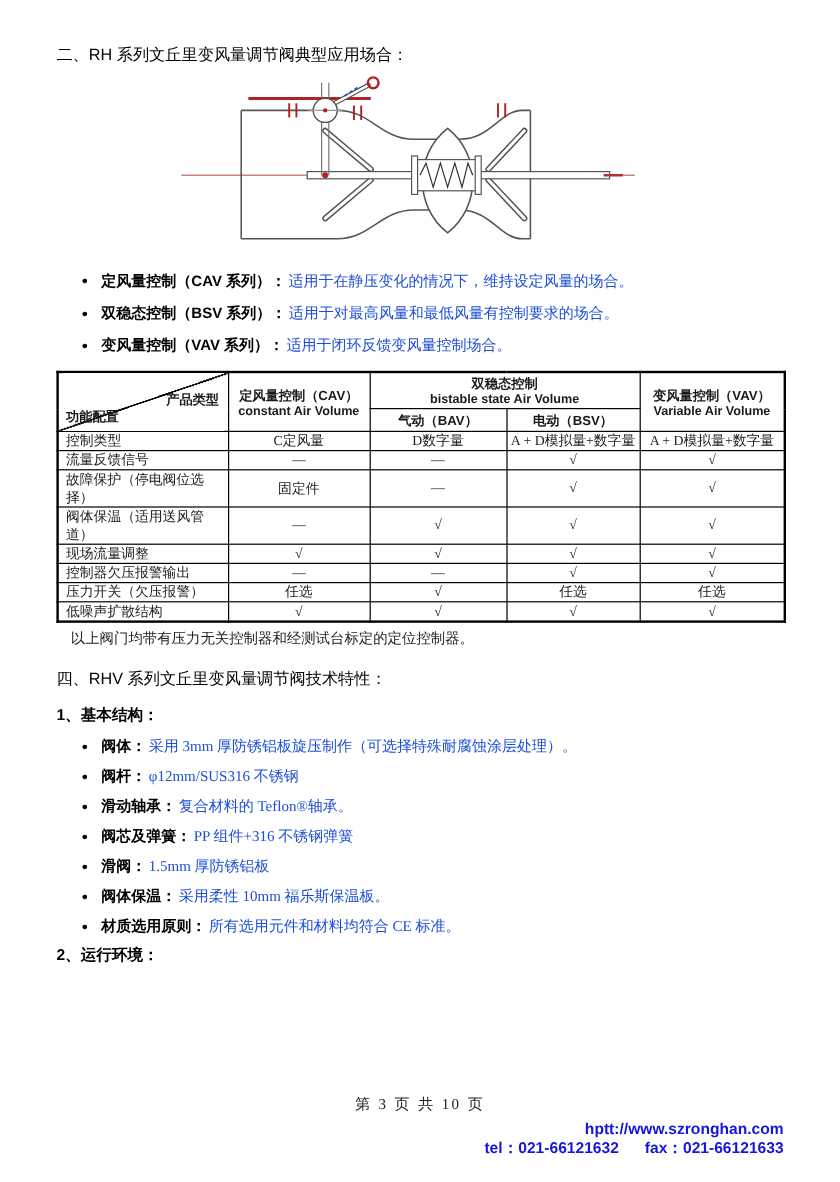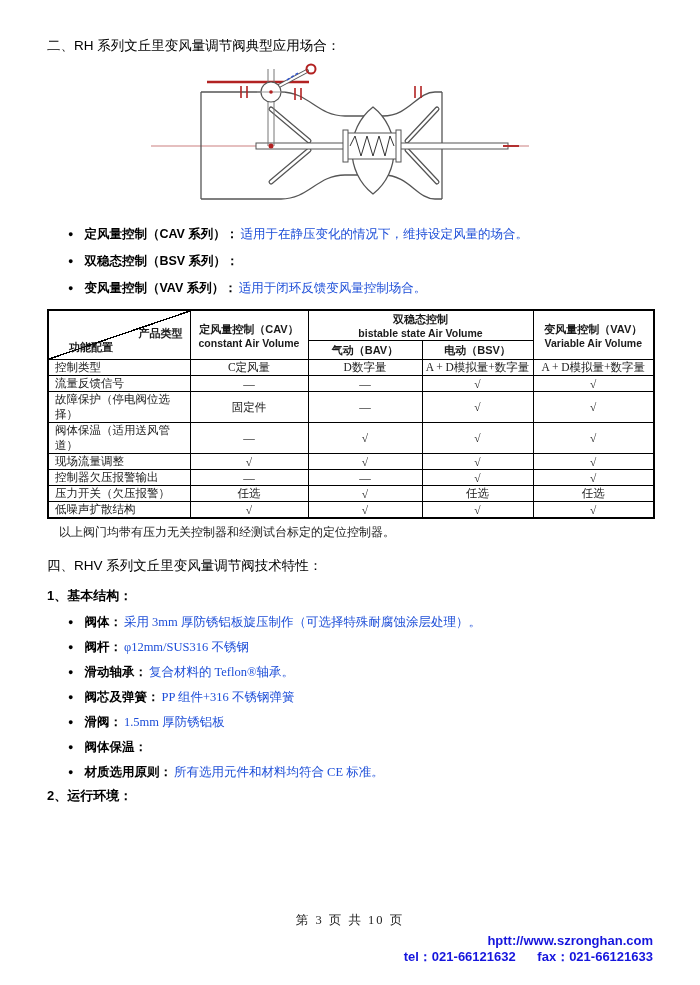--- a/index.html
+++ b/index.html
@@ -57,21 +57,21 @@
   tr.grphdr { height:24px; }
   tbody tr { height:15px; }
   td { font-size:11.5px; text-align:center; vertical-align:middle; }
   td.rowhead { text-align:left; padding-left:6px; }
 
   .corner { position:relative; padding:0;
     background:linear-gradient(to bottom right,
       #fff calc(50% - 0.7px), #000 calc(50% - 0.7px),
       #000 calc(50% + 0.7px), #fff calc(50% + 0.7px)); }
   .corner .c-top { position:absolute; top:15px; right:7px;  font-size:11px; }
-  .corner .c-bot { position:absolute; bottom:4px; left:20px; font-size:11px; }
+  .corner .c-bot { position:absolute; bottom:4px; left:6px; font-size:11px; }
 
   
   .pagenum { position:absolute; top:912px; left:0; width:100%; text-align:center;
              font-size:12.5px; color:#222; letter-spacing:2px; }
   .contact { position:absolute; top:933px; right:47px; text-align:right;
              font-family:"Liberation Sans", sans-serif; font-weight:bold;
              font-size:13px; color:#1515dd; line-height:15.5px; }
   .contact .telfax span { margin-left:18px; }
 </style>
 </head>
@@ -139,20 +139,21 @@
 
     <ul class="blist blist-2">
       <li>
         <span class="dot">●</span>
         <span class="blbl">定风量控制（CAV 系列）：</span>
         <span class="btxt">适用于在静压变化的情况下，维持设定风量的场合。</span>
       </li>
       <li>
         <span class="dot">●</span>
         <span class="blbl">双稳态控制（BSV 系列）：</span>
+        <span class="btxt">适用于对最高风量和最低风量有控制要求的场合。</span>
       </li>
       <li>
         <span class="dot">●</span>
         <span class="blbl">变风量控制（VAV 系列）：</span>
         <span class="btxt">适用于闭环反馈变风量控制场合。</span>
       </li>
     </ul>
 
 
     <table>
@@ -274,20 +275,21 @@
         <span class="btxt">PP 组件+316 不锈钢弹簧</span>
       </li>
       <li>
         <span class="dot">●</span>
         <span class="blbl">滑阀：</span>
         <span class="btxt">1.5mm 厚防锈铝板</span>
       </li>
       <li>
         <span class="dot">●</span>
         <span class="blbl">阀体保温：</span>
+        <span class="btxt">采用柔性 10mm 福乐斯保温板。</span>
       </li>
       <li>
         <span class="dot">●</span>
         <span class="blbl">材质选用原则：</span>
         <span class="btxt">所有选用元件和材料均符合 CE 标准。</span>
       </li>
     </ul>
 
     <h3 class="h-sub2">2、运行环境：</h3>
   </div>

